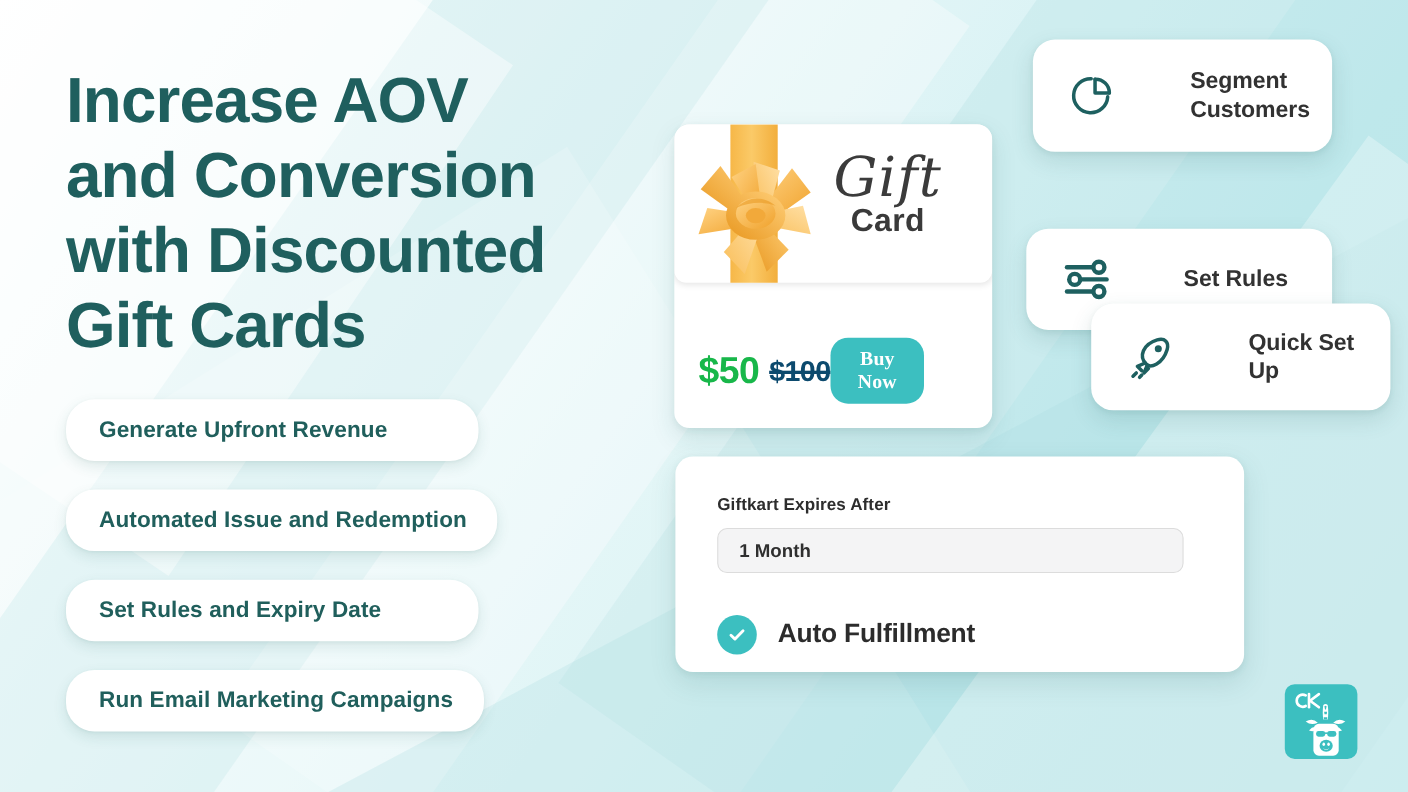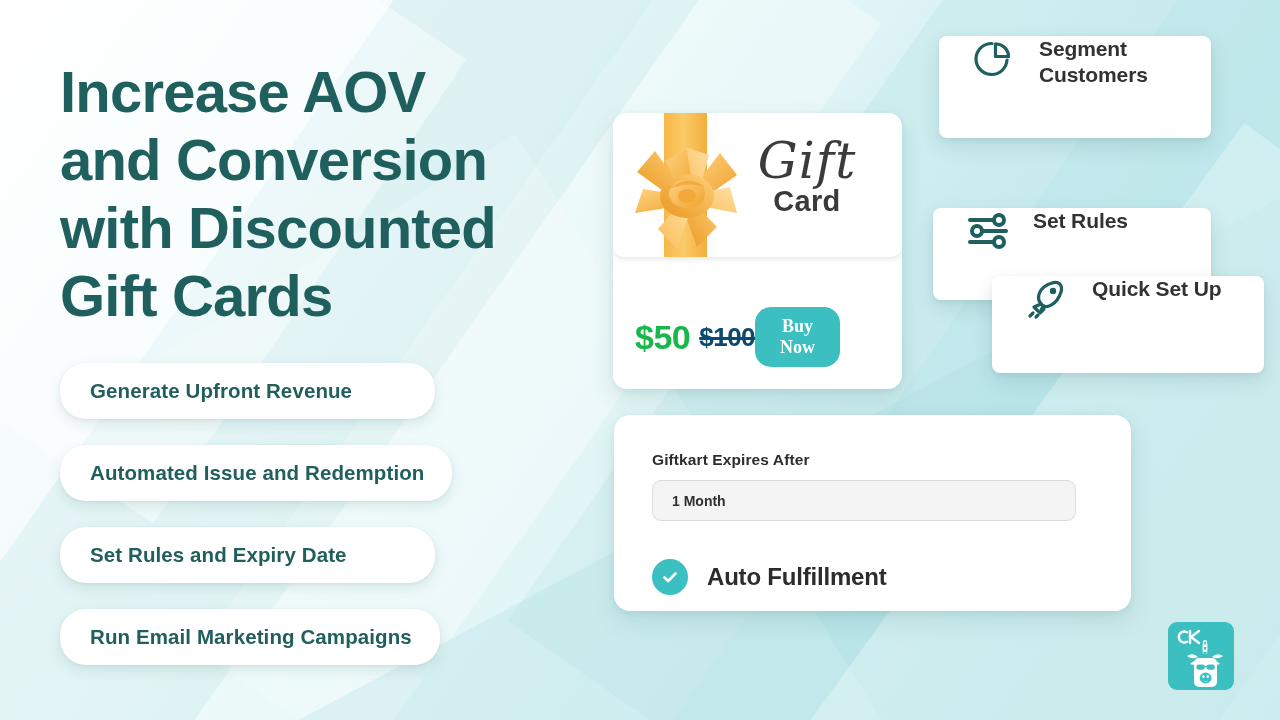--- a/index.html
+++ b/index.html
@@ -230,25 +230,26 @@
     padding: 9px 17px;
     letter-spacing: .1px;
     cursor: pointer;
     font-family: Liberation Serif, serif;
   }
 
   
   .feature-card {
     position: absolute;
     background: #ffffff;
-    border-radius: 8px;
+    border-radius: 20px;
     box-shadow: 0 8px 20px rgba(32,95,92,.14), 0 2px 5px rgba(32,95,92,.07);
     display: flex;
-    align-items: flex-start;
+    align-items: center;
     box-sizing: border-box;
+    gap: 43px;
   }
   .fc-1 { left: 939px; top: 36px;  width: 272px; height: 102px; padding-left: 32px; }
   .fc-2 { left: 933px; top: 160px; width: 278px; height: 92px;  padding-left: 32px; margin-top: 48px; }
   .fc-3 { left: 992px; top: 276px; width: 272px; height: 97px;  padding-left: 32px; }
   .fc-icon {
     width: 46px;
     height: 46px;
     flex: 0 0 46px;
     display: flex;
     align-items: center;
@@ -287,21 +288,21 @@
   .select-field {
     margin-top: 11px;
     height: 41px;
     border-radius: 9px;
     background: #f4f4f5;
     border: 1px solid #dcdcdc;
     display: flex;
     align-items: center;
     padding-left: 19px;
     box-sizing: border-box;
-    font-size: 14px;
+    font-size: 17px;
     font-weight: 600;
     color: #2f2f2f;
   }
   .checkrow {
     margin-top: 38px;
     display: flex;
     align-items: center;
   }
   .check-circle {
     width: 36px;

